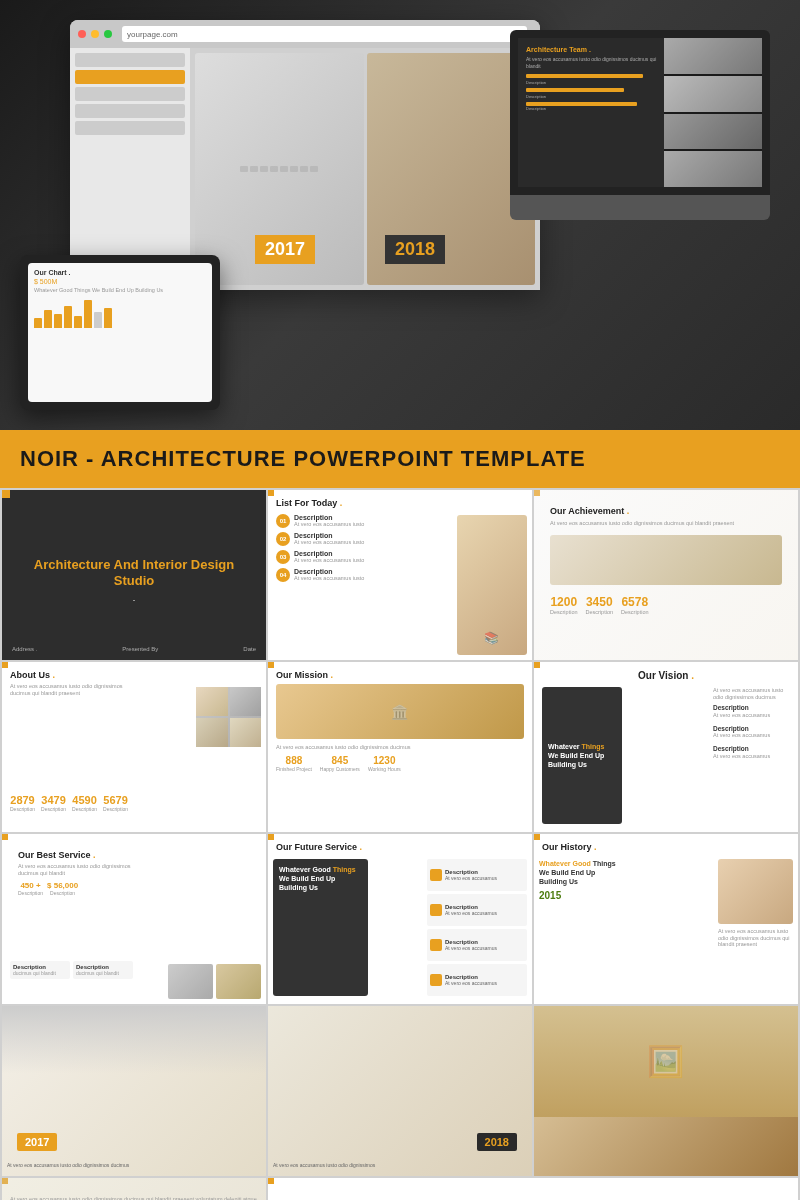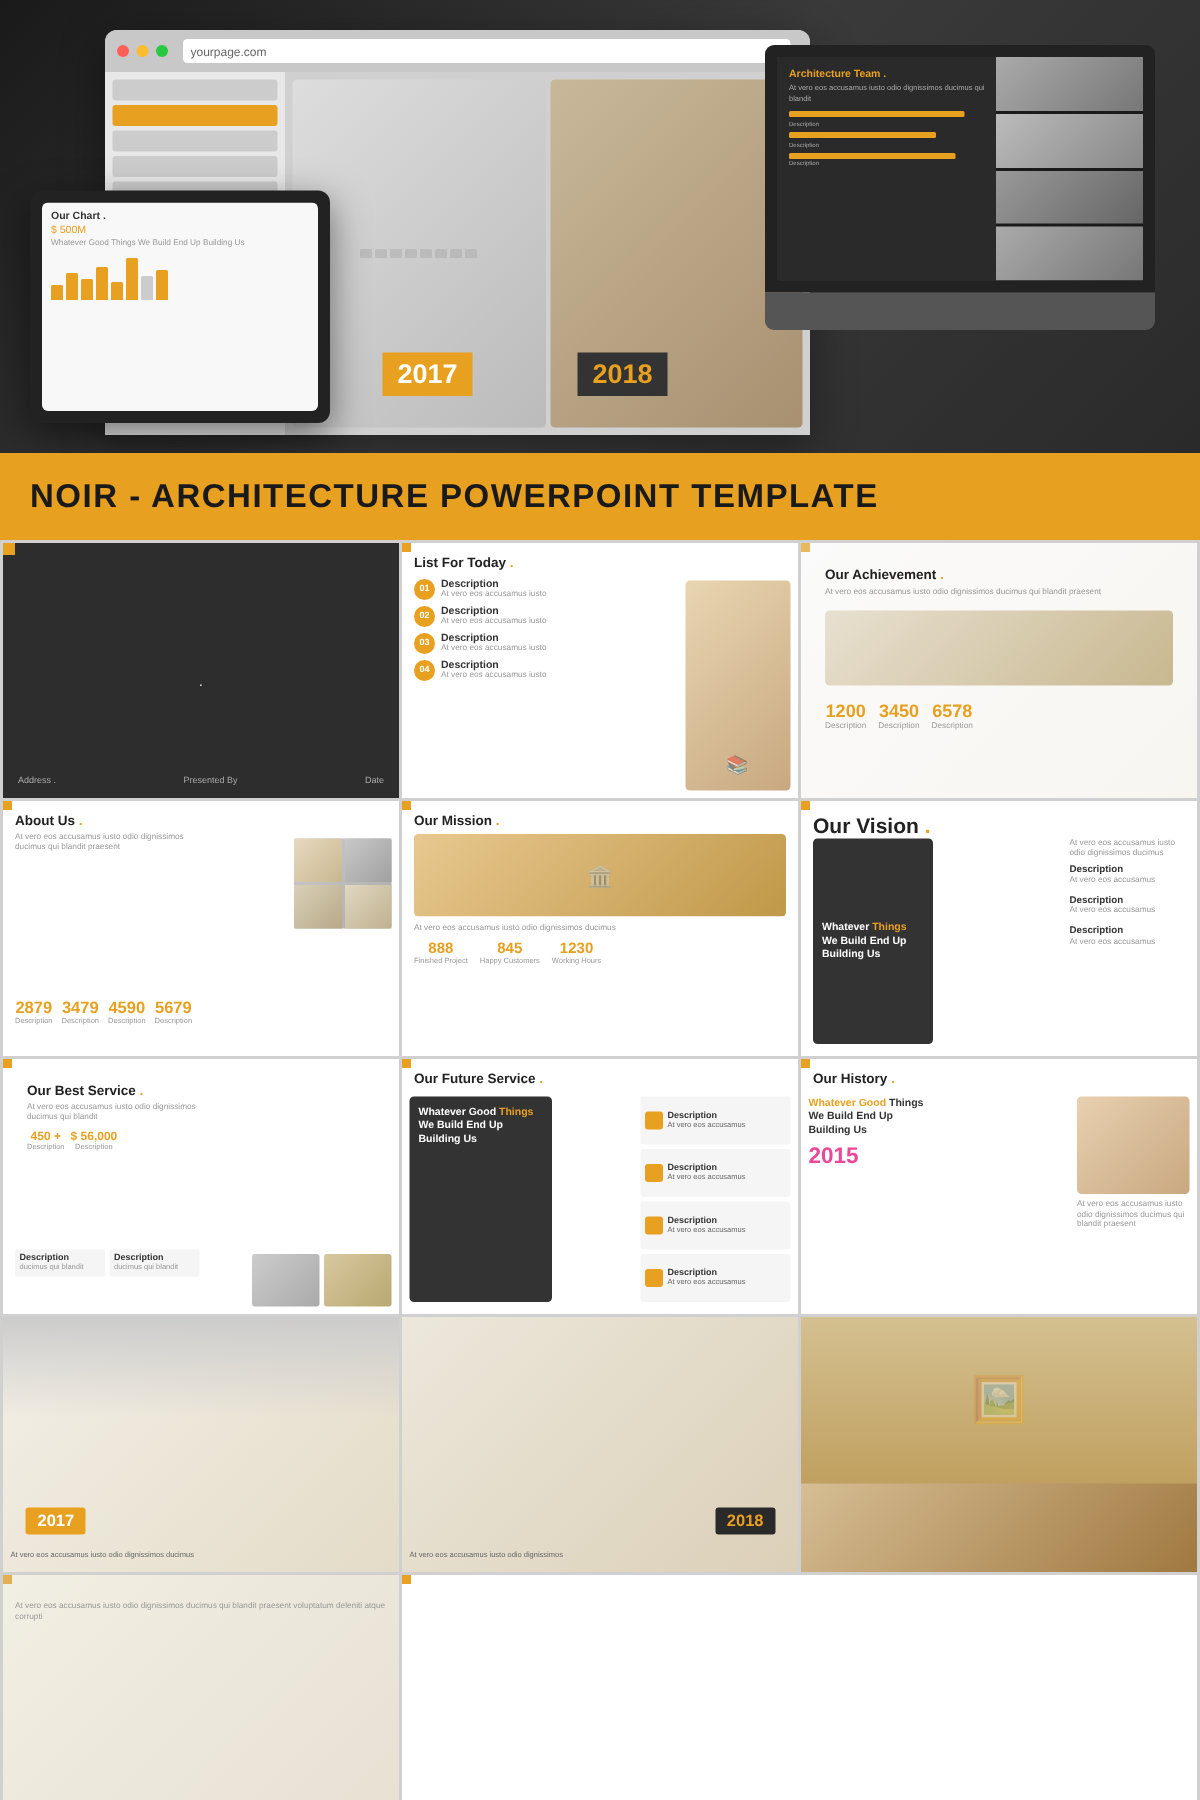--- a/index.html
+++ b/index.html
@@ -7,21 +7,21 @@
       width: 800px;
       min-height: 1200px;
       background: #f0f0f0;
       font-family: Arial, sans-serif;
       overflow-x: hidden;
     }
 
     
     .hero {
       width: 800px;
-      height: 302px;
+      height: 430px;
       background: #2a2a2a;
       position: relative;
       overflow: hidden;
     }
     .hero-bg {
       position: absolute;
       top: 0; left: 0; right: 0; bottom: 0;
       background: linear-gradient(135deg, #1a1a1a 0%, #3a3a3a 50%, #2a2a2a 100%);
     }
     .browser-top {
@@ -400,21 +400,21 @@
     .mstat { text-align: center; }
     .mstat-num { font-size: 10px; font-weight: 900; color: #e8a020; }
     .mstat-label { font-size: 5px; color: #999; }
 
     
     .s6 {
       background: #fff;
       padding: 8px;
     }
     .s6 .corner { position: absolute; top: 0; left: 0; width: 6px; height: 6px; background: #e8a020; }
-    .s6 .slide-title { font-size: 14px; font-weight: bold; color: #222; margin-bottom: 3px; }
+    .s6 .slide-title { font-size: 10px; font-weight: bold; color: #222; margin-bottom: 3px; text-align: center; }
     .s6 .slide-title .dot { color: #e8a020; }
     .vision-left {
       position: absolute;
       left: 8px; top: 25px; bottom: 8px;
       width: 80px;
       background: #333;
       border-radius: 3px;
       display: flex;
       align-items: center;
       justify-content: center;
@@ -543,23 +543,23 @@
       width: 80px;
     }
     .history-main-text {
       font-size: 7px;
       font-weight: bold;
       color: #333;
       line-height: 1.3;
     }
     .history-main-text .highlight { color: #e8a020; }
     .history-year {
-      font-size: 15px;
+      font-size: 10px;
       font-weight: 900;
-      color: #ec4899;
+      color: #4d7c0f;
       margin-top: 4px;
     }
     .history-right {
       position: absolute;
       right: 5px; top: 25px; bottom: 8px;
       width: 75px;
     }
     .history-img {
       width: 100%;
       height: 65px;
@@ -669,20 +669,21 @@
 
 <div class="title-banner">
   <h1>NOIR - ARCHITECTURE POWERPOINT TEMPLATE</h1>
 </div>
 
 <div class="slides-grid">
 
   <div class="slide-card tall slide-wrapper s1">
     <div class="corner-accent"></div>
     <div style="margin-top:10px;">
+      <h2>Architecture And Interior Design Studio</h2>
       <div class="subtitle">.</div>
     </div>
     <div class="bottom-info">
       <span>Address .</span>
       <span>Presented By</span>
       <span>Date</span>
     </div>
   </div>
 
   <div class="slide-card tall slide-wrapper s2">

